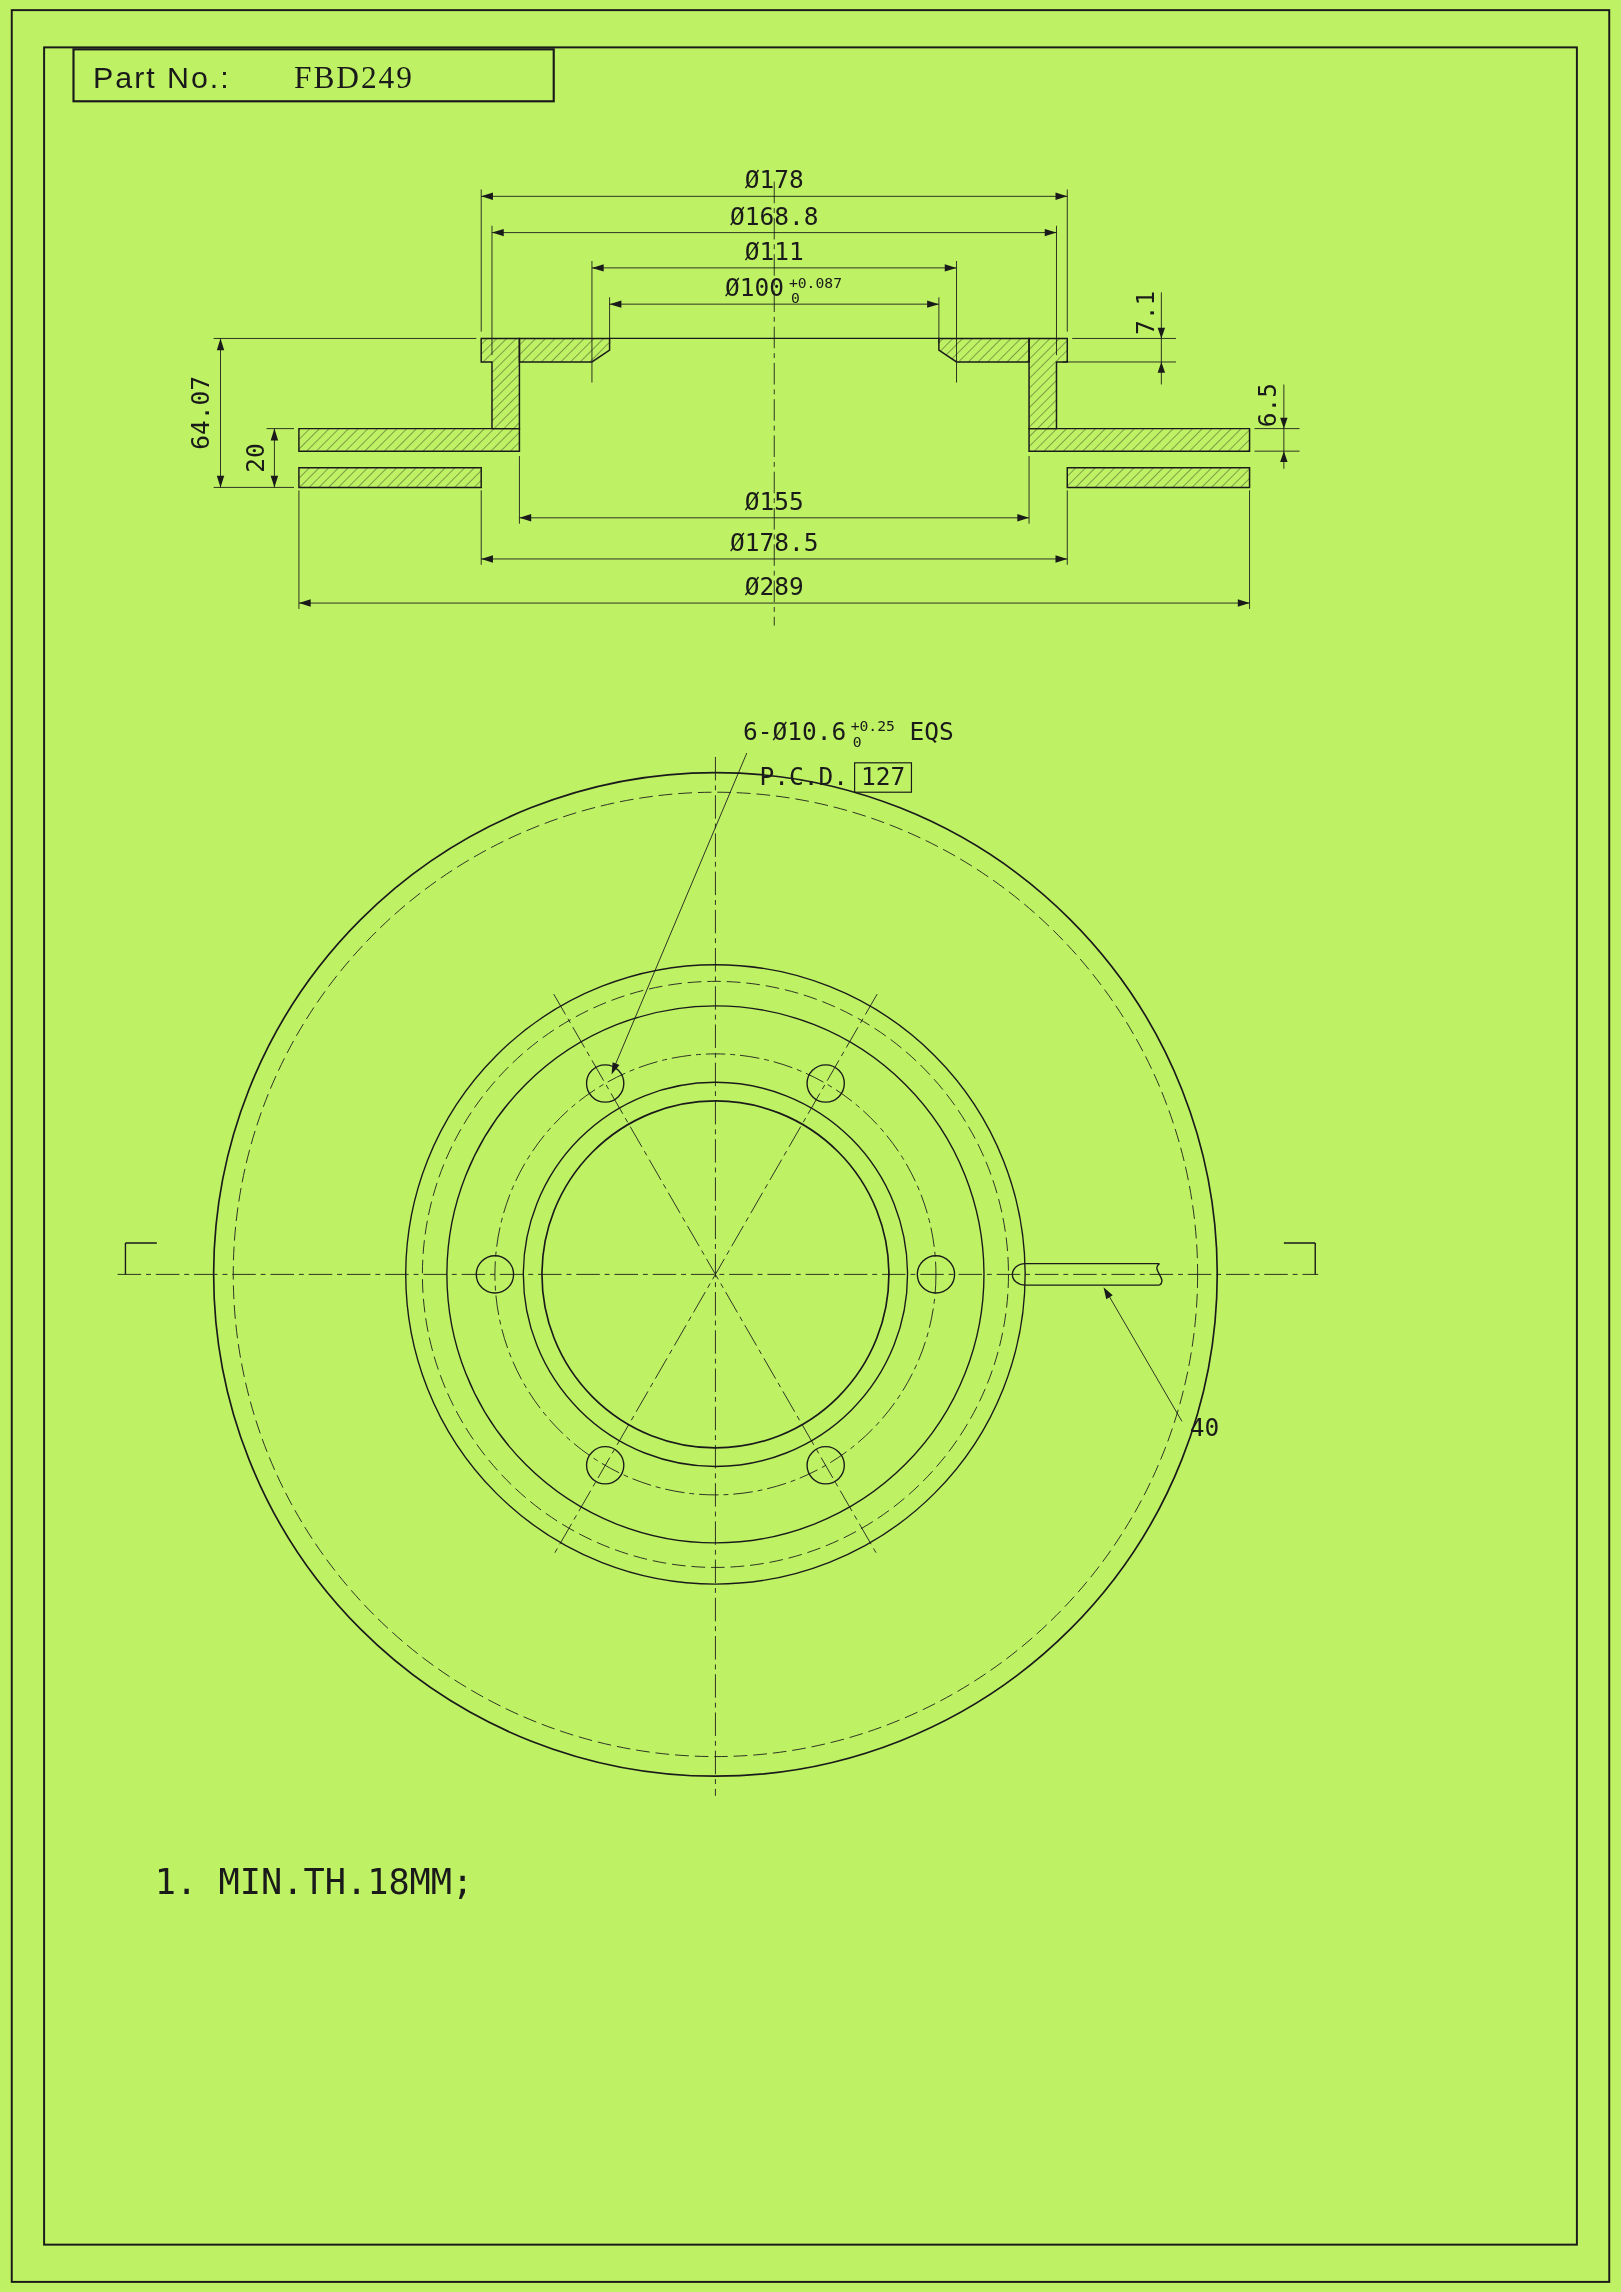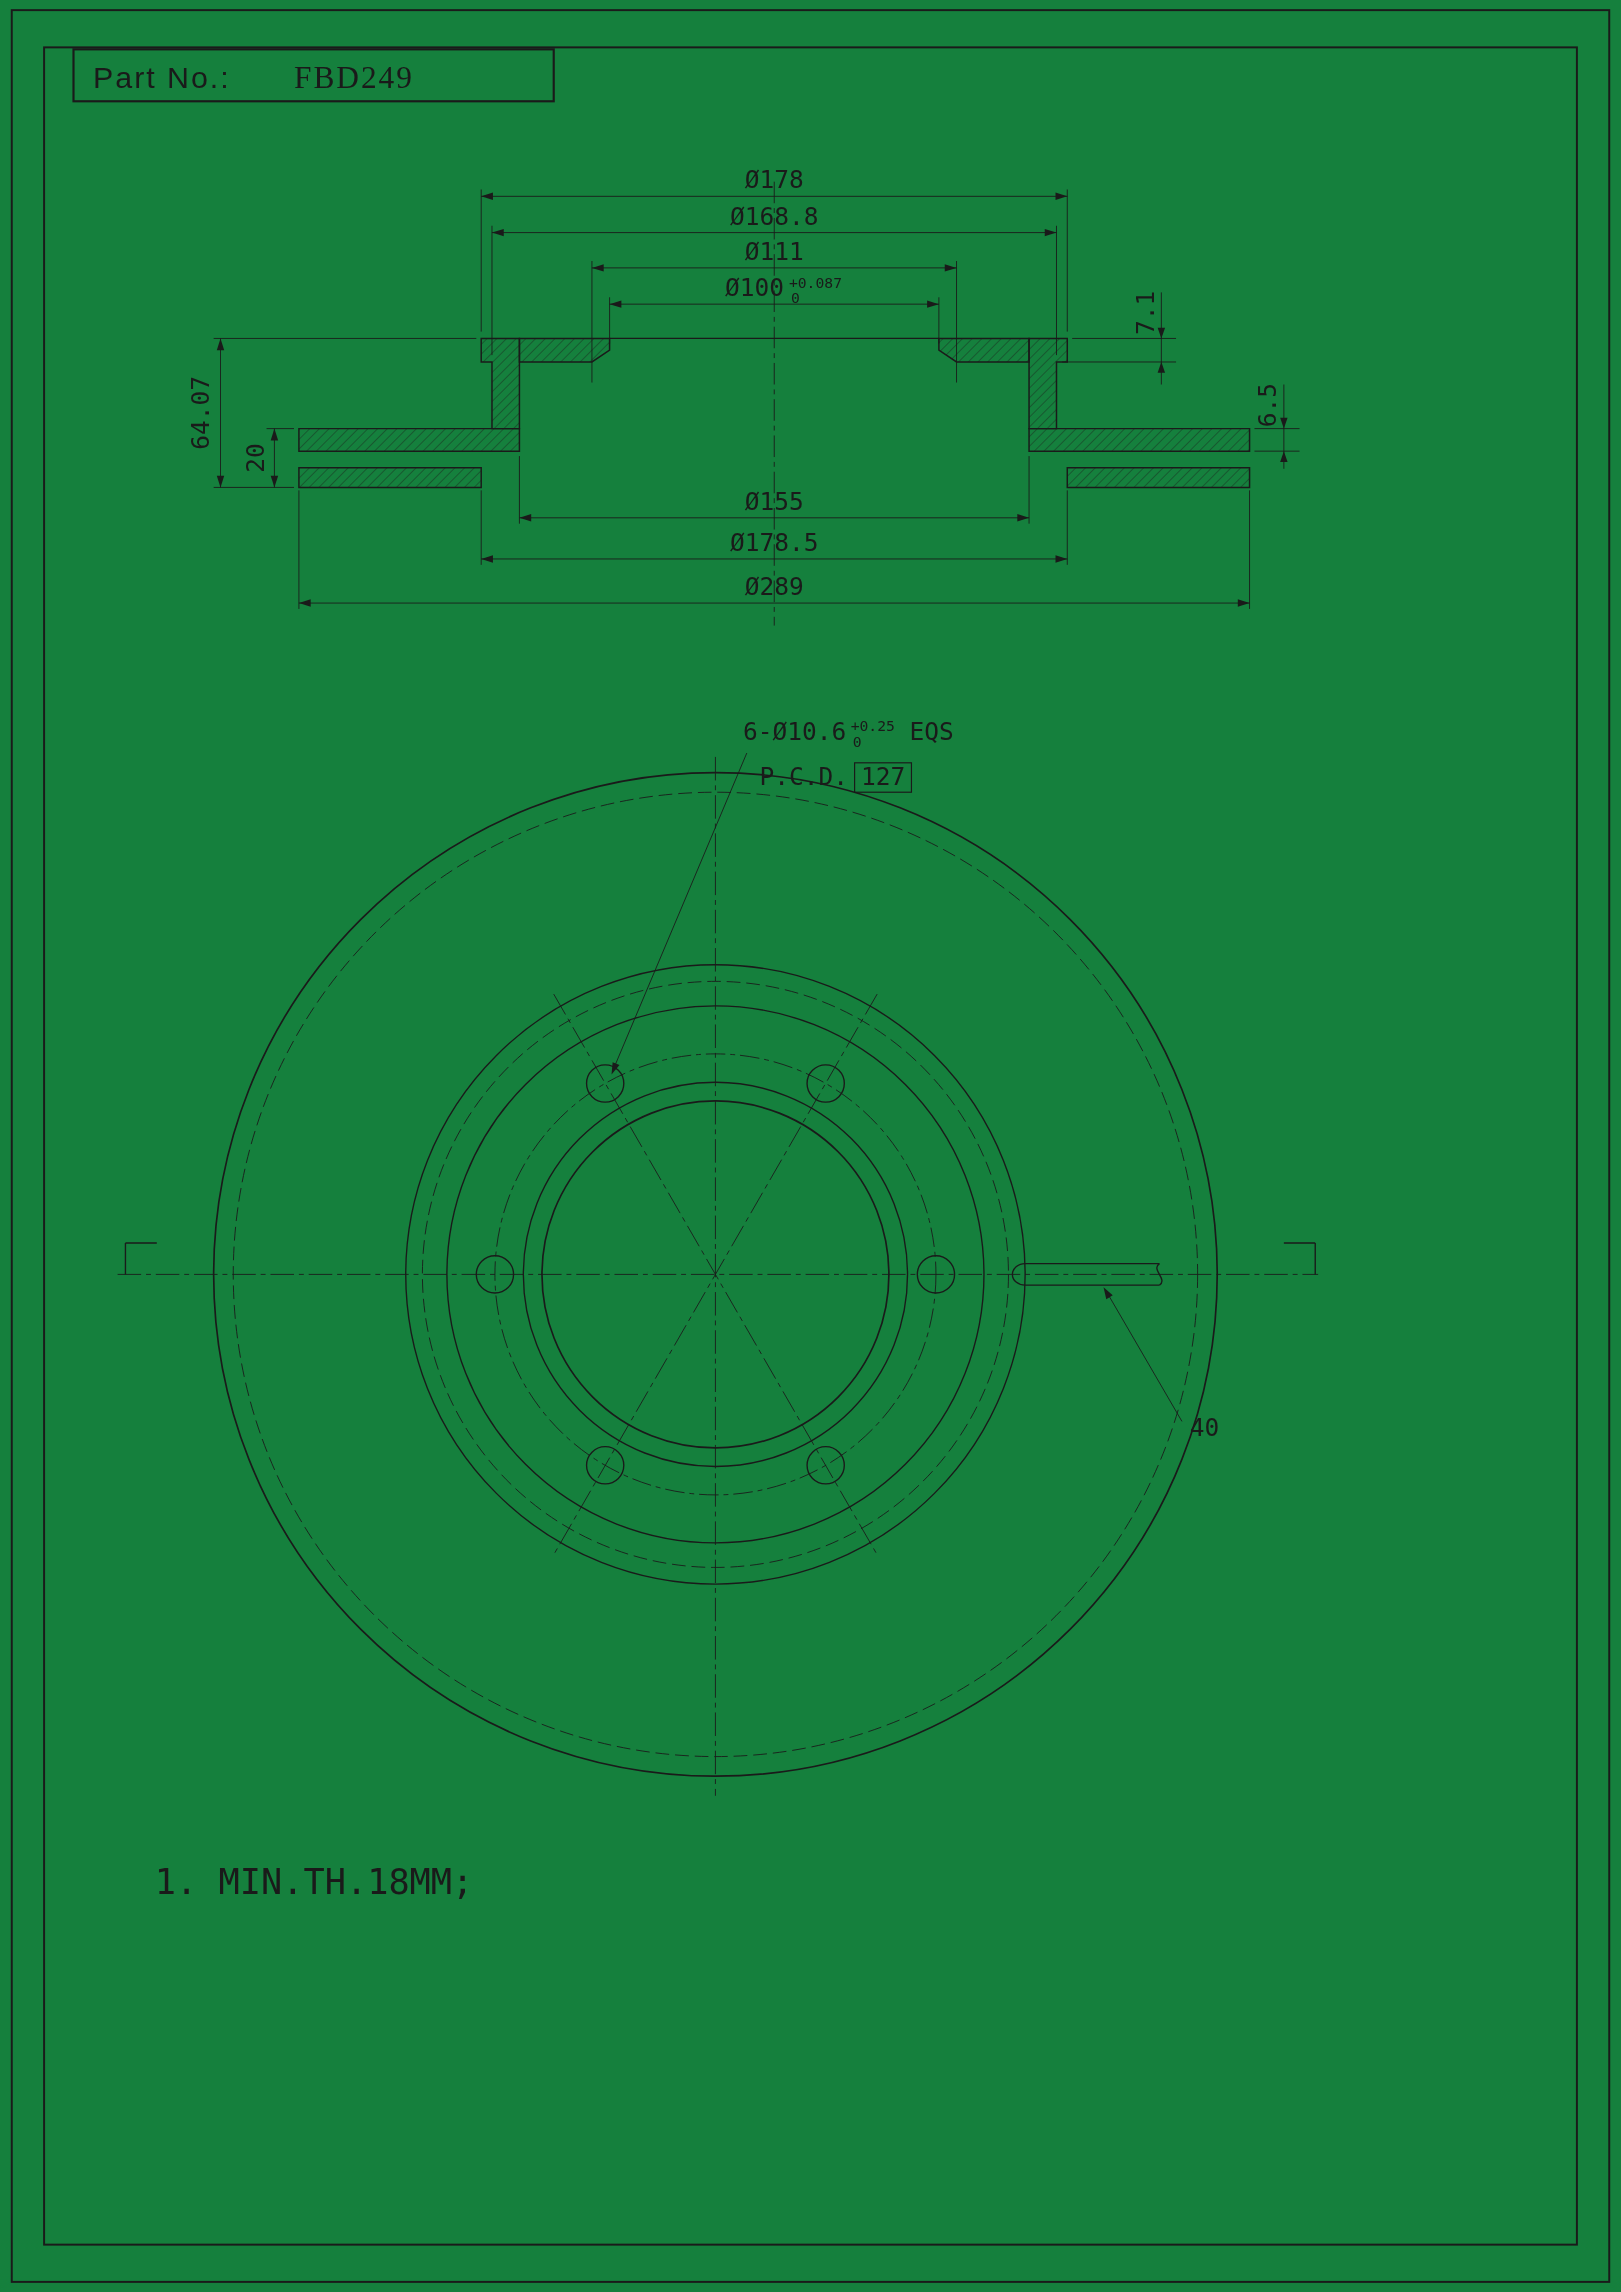--- a/index.html
+++ b/index.html
@@ -1,16 +1,16 @@
 <!DOCTYPE html>
 <html><head>
 <meta charset="utf-8">
 <style>
   html,body{margin:0;padding:0;background:#ffffff;}
-  .page{position:relative;width:1621px;height:2293px;background:#15803d;
+  .page{position:relative;width:1621px;height:2293px;background:#bef264;
         font-family:"DejaVu Sans Mono", monospace;}
   svg{display:block;}
   text{fill:#1a1a1a;}
   .dimtxt{font-size:25px;font-family:"DejaVu Sans Mono",monospace;}
   .toltxt{font-size:15px;font-family:"DejaVu Sans Mono",monospace;}
   .notetxt{font-size:36px;font-family:"DejaVu Sans Mono",monospace;}
   .titlelbl{font-size:31px;font-family:"Liberation Sans",sans-serif;letter-spacing:2px;}
   .titleval{font-size:32px;font-family:"Liberation Serif",serif;letter-spacing:2px;}
 </style>
 </head>

